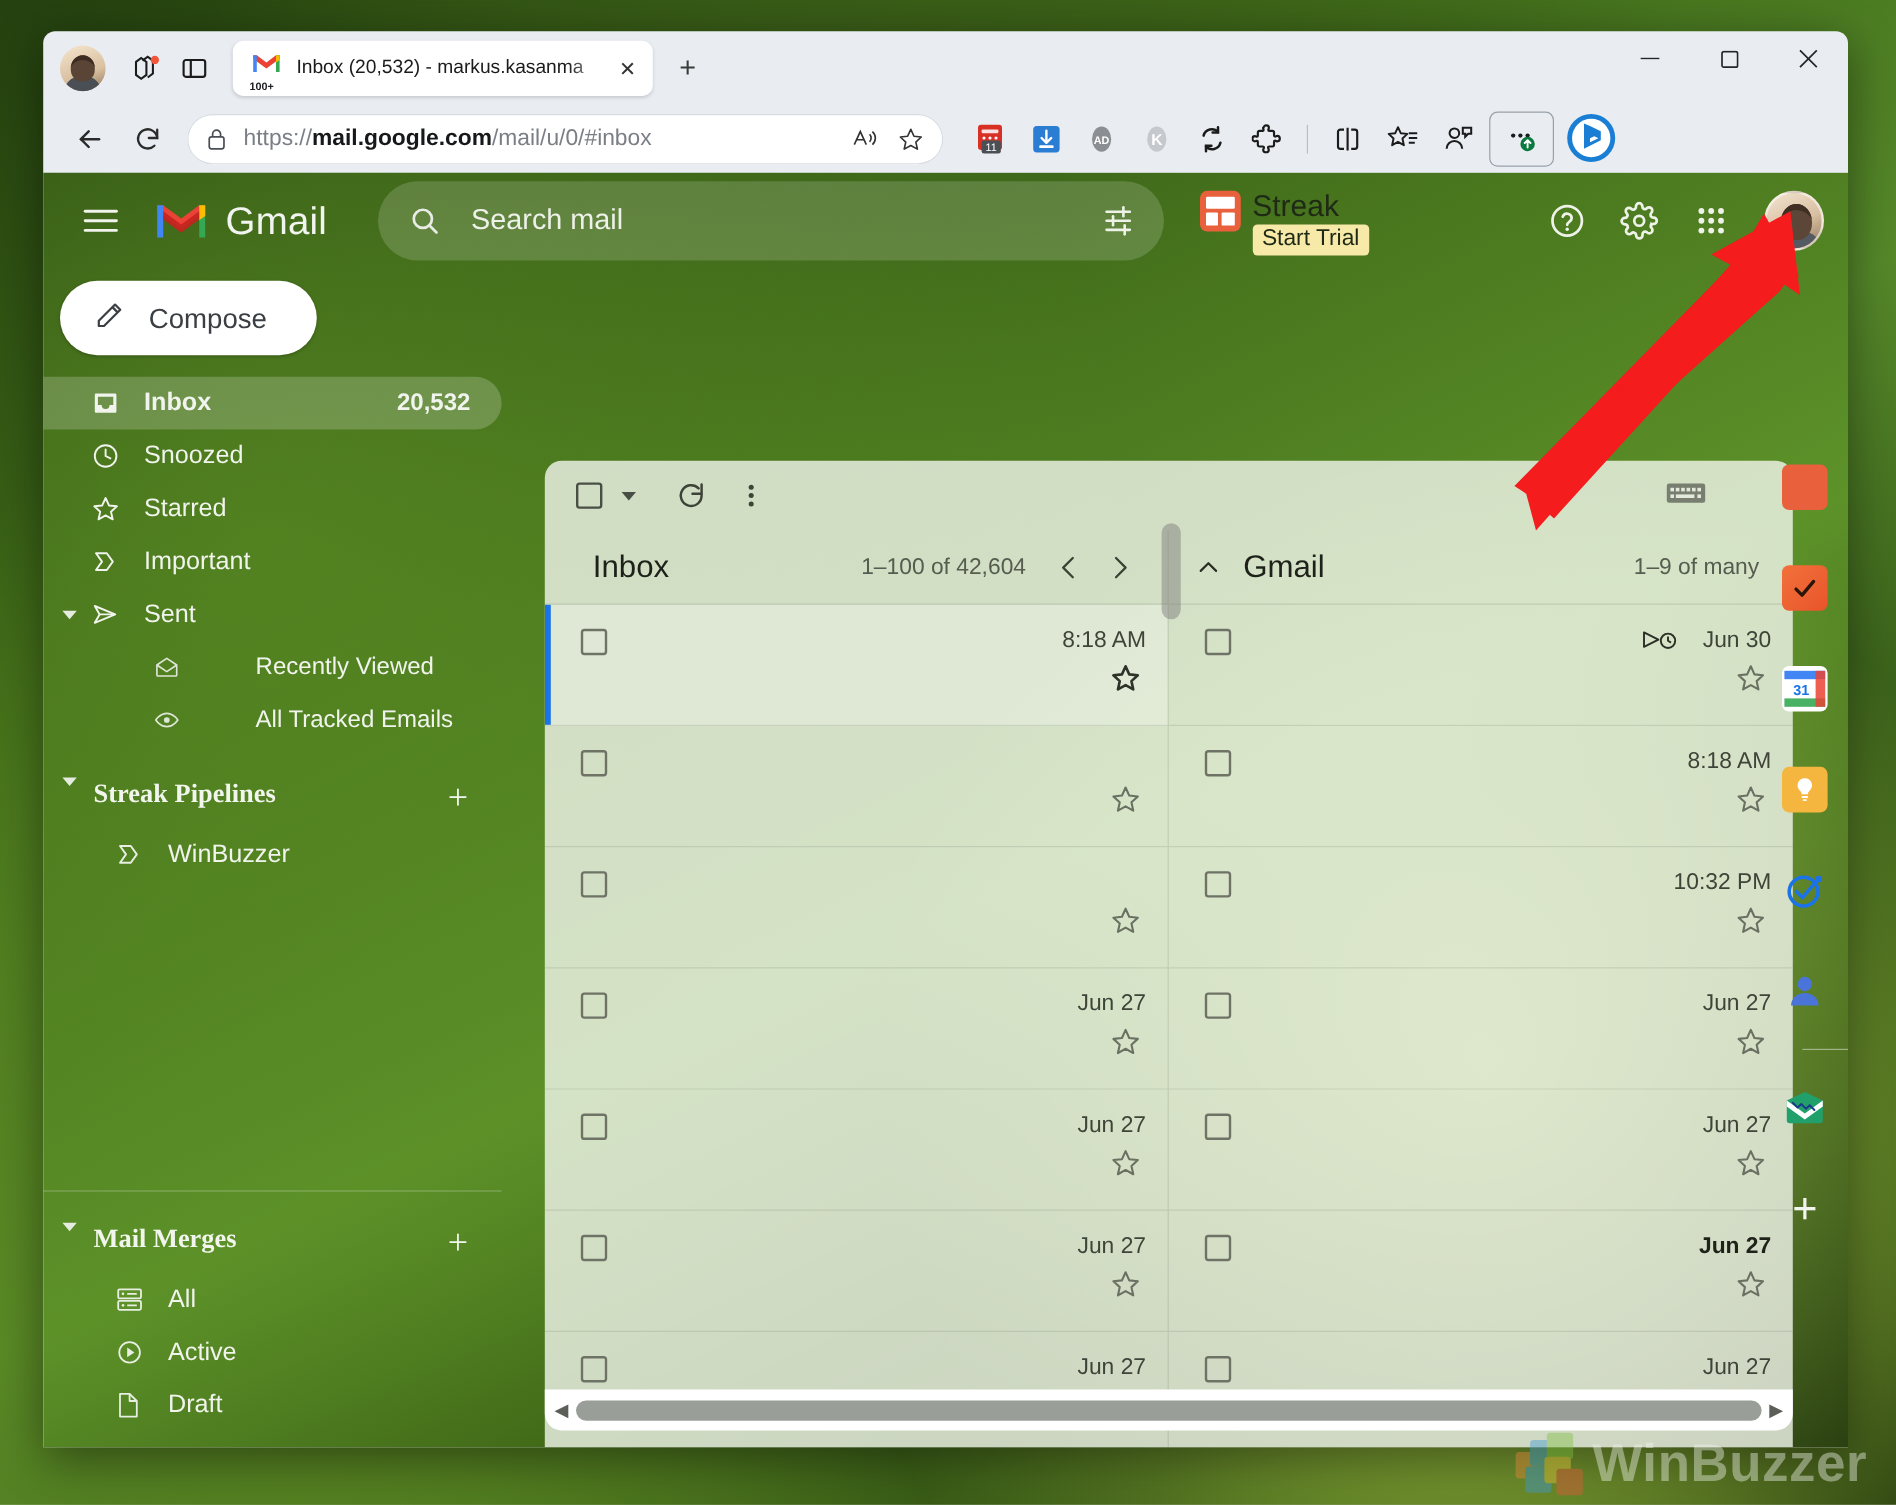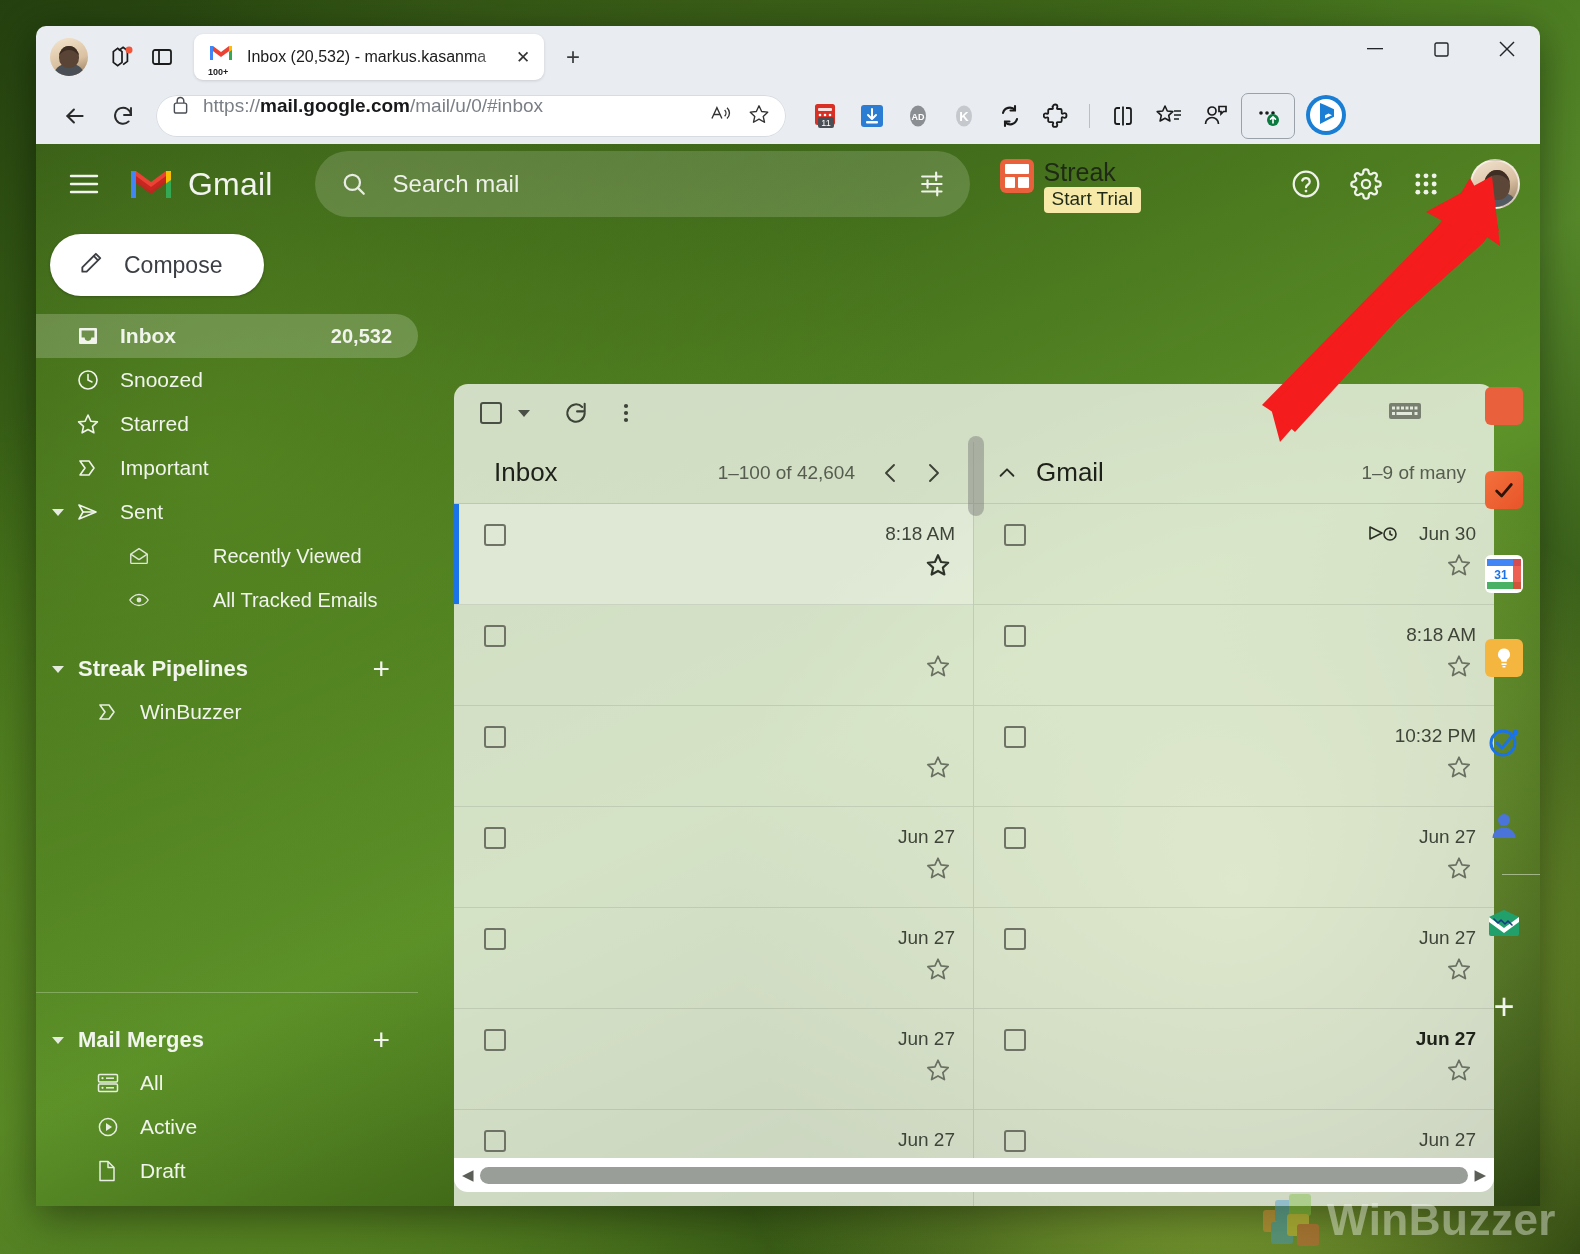--- a/index.html
+++ b/index.html
@@ -61,21 +61,21 @@
   }
 
   .tab {
     margin-left: 12px;
     height: 46px; width: 350px;
     background: #fff; border-radius: 9px;
     display: flex; align-items: center; padding: 0 8px 0 14px;
     box-shadow: 0 1px 3px rgba(0,0,0,.14);
     cursor: pointer; flex: 0 0 auto;
   }
-  .tab-fav { width: 28px; height: 28px; position: relative; flex: 0 0 auto; margin-right: 11px; }
+  .tab-fav { width: 28px; height: 28px; position: relative; flex: 0 0 auto; margin-right: 11px; text-align: center; }
   .tab-title {
     font-size: 16px; color: #1b1b1b; flex: 1 1 auto;
     white-space: nowrap; overflow: hidden;
     -webkit-mask-image: linear-gradient(90deg,#000 86%,transparent 100%);
             mask-image: linear-gradient(90deg,#000 86%,transparent 100%);
   }
   .tab-close { width: 26px; height: 26px; display:flex;align-items:center;justify-content:center;
     border-radius:4px; color:#333; font-size:17px; cursor:pointer; flex:0 0 auto;}
   .new-tab { width: 38px; height: 38px; display:flex;align-items:center;justify-content:center;
     font-size: 24px; color:#3b3b3b; cursor:pointer; margin-left: 10px; font-weight:300;}
@@ -87,21 +87,21 @@
 
   
   #addr-bar {
     height: 56px; display: flex; align-items: center;
     padding: 0 12px 0 18px; gap: 6px;
   }
   .nav-btn { width: 42px; height: 42px; display:flex;align-items:center;justify-content:center;
     border-radius: 50%; cursor:pointer; color:#2b2b2b; flex:0 0 auto;}
   #omnibox {
     flex: 0 0 630px; height: 42px; background: #fff;
-    border-radius: 21px; display: flex; align-items: flex-start;
+    border-radius: 21px; display: flex; align-items: center;
     padding: 0 8px 0 16px; margin-left: 6px; margin-right: 14px;
     box-shadow: inset 0 0 0 1px #d7dce2;
   }
   #omnibox .lock { margin-right: 14px; display:flex; color:#4a4f55;}
   #url-text { flex:1 1 auto; font-size: 19px; color: #7a7f86; white-space: nowrap; overflow: hidden;}
   #url-text b { color: #17181a; font-weight: 600; }
   #url-text .sfx { color:#7a7f86; }
   .omni-act { width: 38px;height: 38px;display:flex;align-items:center;justify-content:center;
     border-radius:50%;cursor:pointer;color:#333;flex:0 0 auto;}
 
@@ -197,23 +197,23 @@
   .nav-item.active { background: rgba(255,255,255,.20); font-weight: 700; }
   .nav-item.sub { padding-left: 92px; font-size: 20px; gap: 43px; }
   .nav-item.sub .ni-icon { width: 34px; }
   .caret {
     position: absolute; left: 16px; width: 0; height: 0;
     border-left: 6px solid transparent; border-right: 6px solid transparent;
     border-top: 7px solid #e5ebdf;
   }
 
   .section-head {
-    margin-top: 26px; height: 42px; display: flex; align-items: center;
+    margin-top: 26px; height: 42px; display: flex; 
     padding-left: 16px; color: #f1f5ed; font-size: 22px; font-weight: 700;
-    position: relative; cursor: pointer;
+    position: relative; cursor: pointer; font-family: Liberation Serif, serif;
   }
   .section-head .sh-caret {
     width:0;height:0;border-left:6px solid transparent;border-right:6px solid transparent;
     border-top:7px solid #e5ebdf; margin-right: 14px;
   }
   .section-head .sh-plus { margin-left: auto; margin-right: 28px; font-size: 30px; font-weight: 300; cursor:pointer;}
   .sidebar-divider { height:1px; background: rgba(255,255,255,.26); margin: 18px 0 0 0; }
 
   
   #panes {

